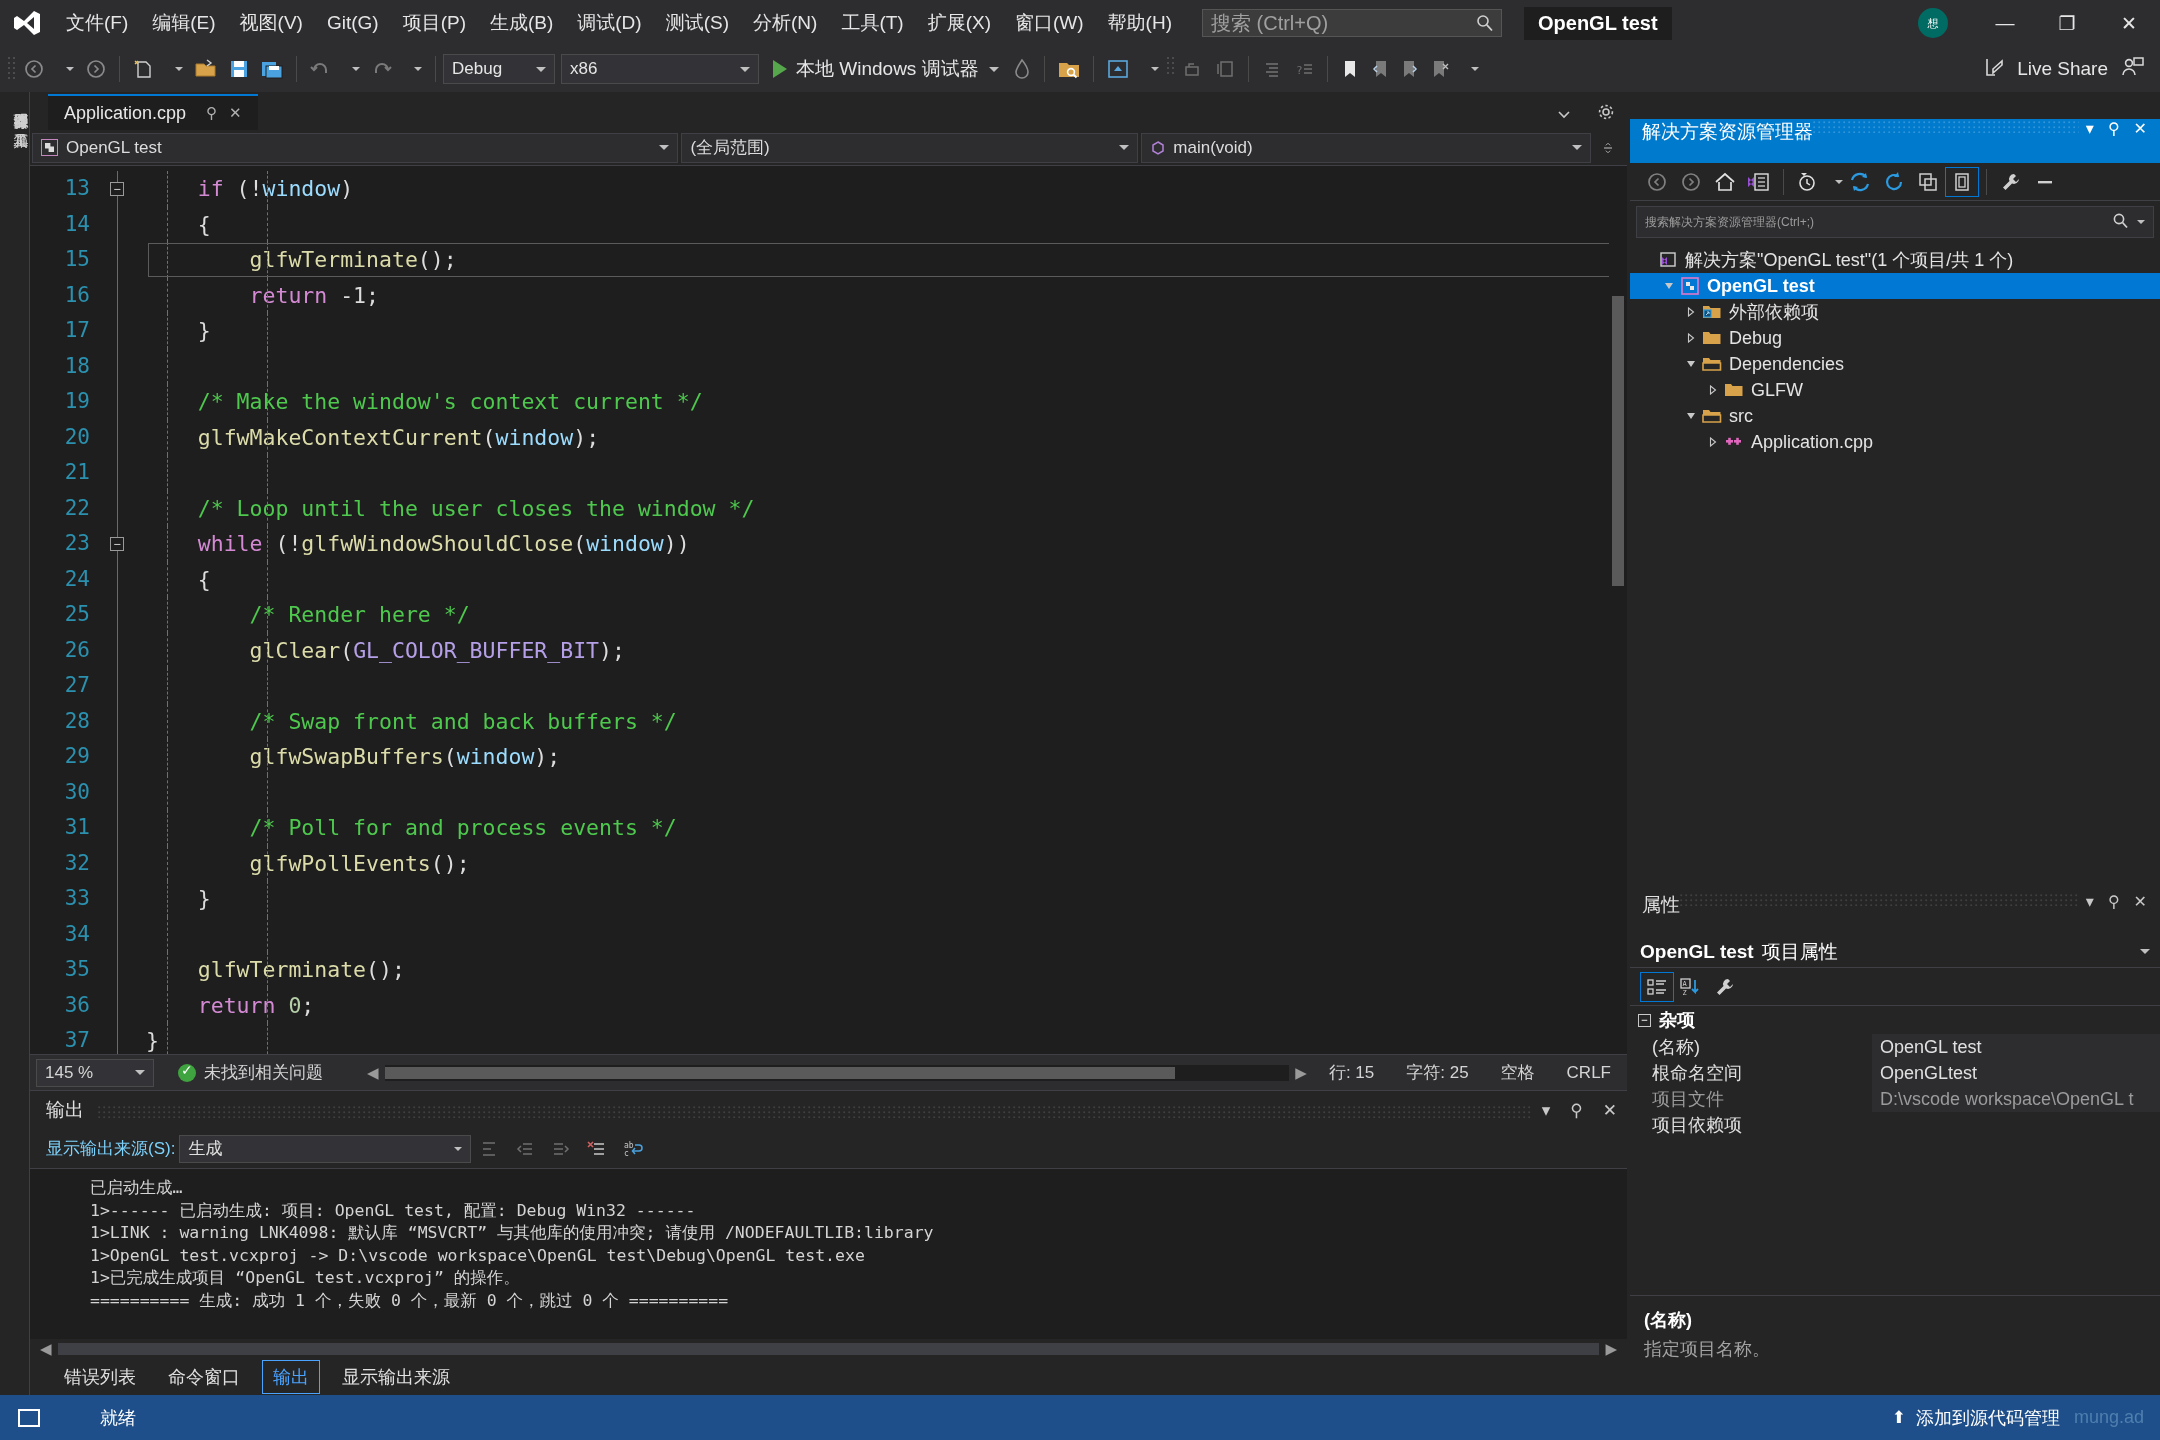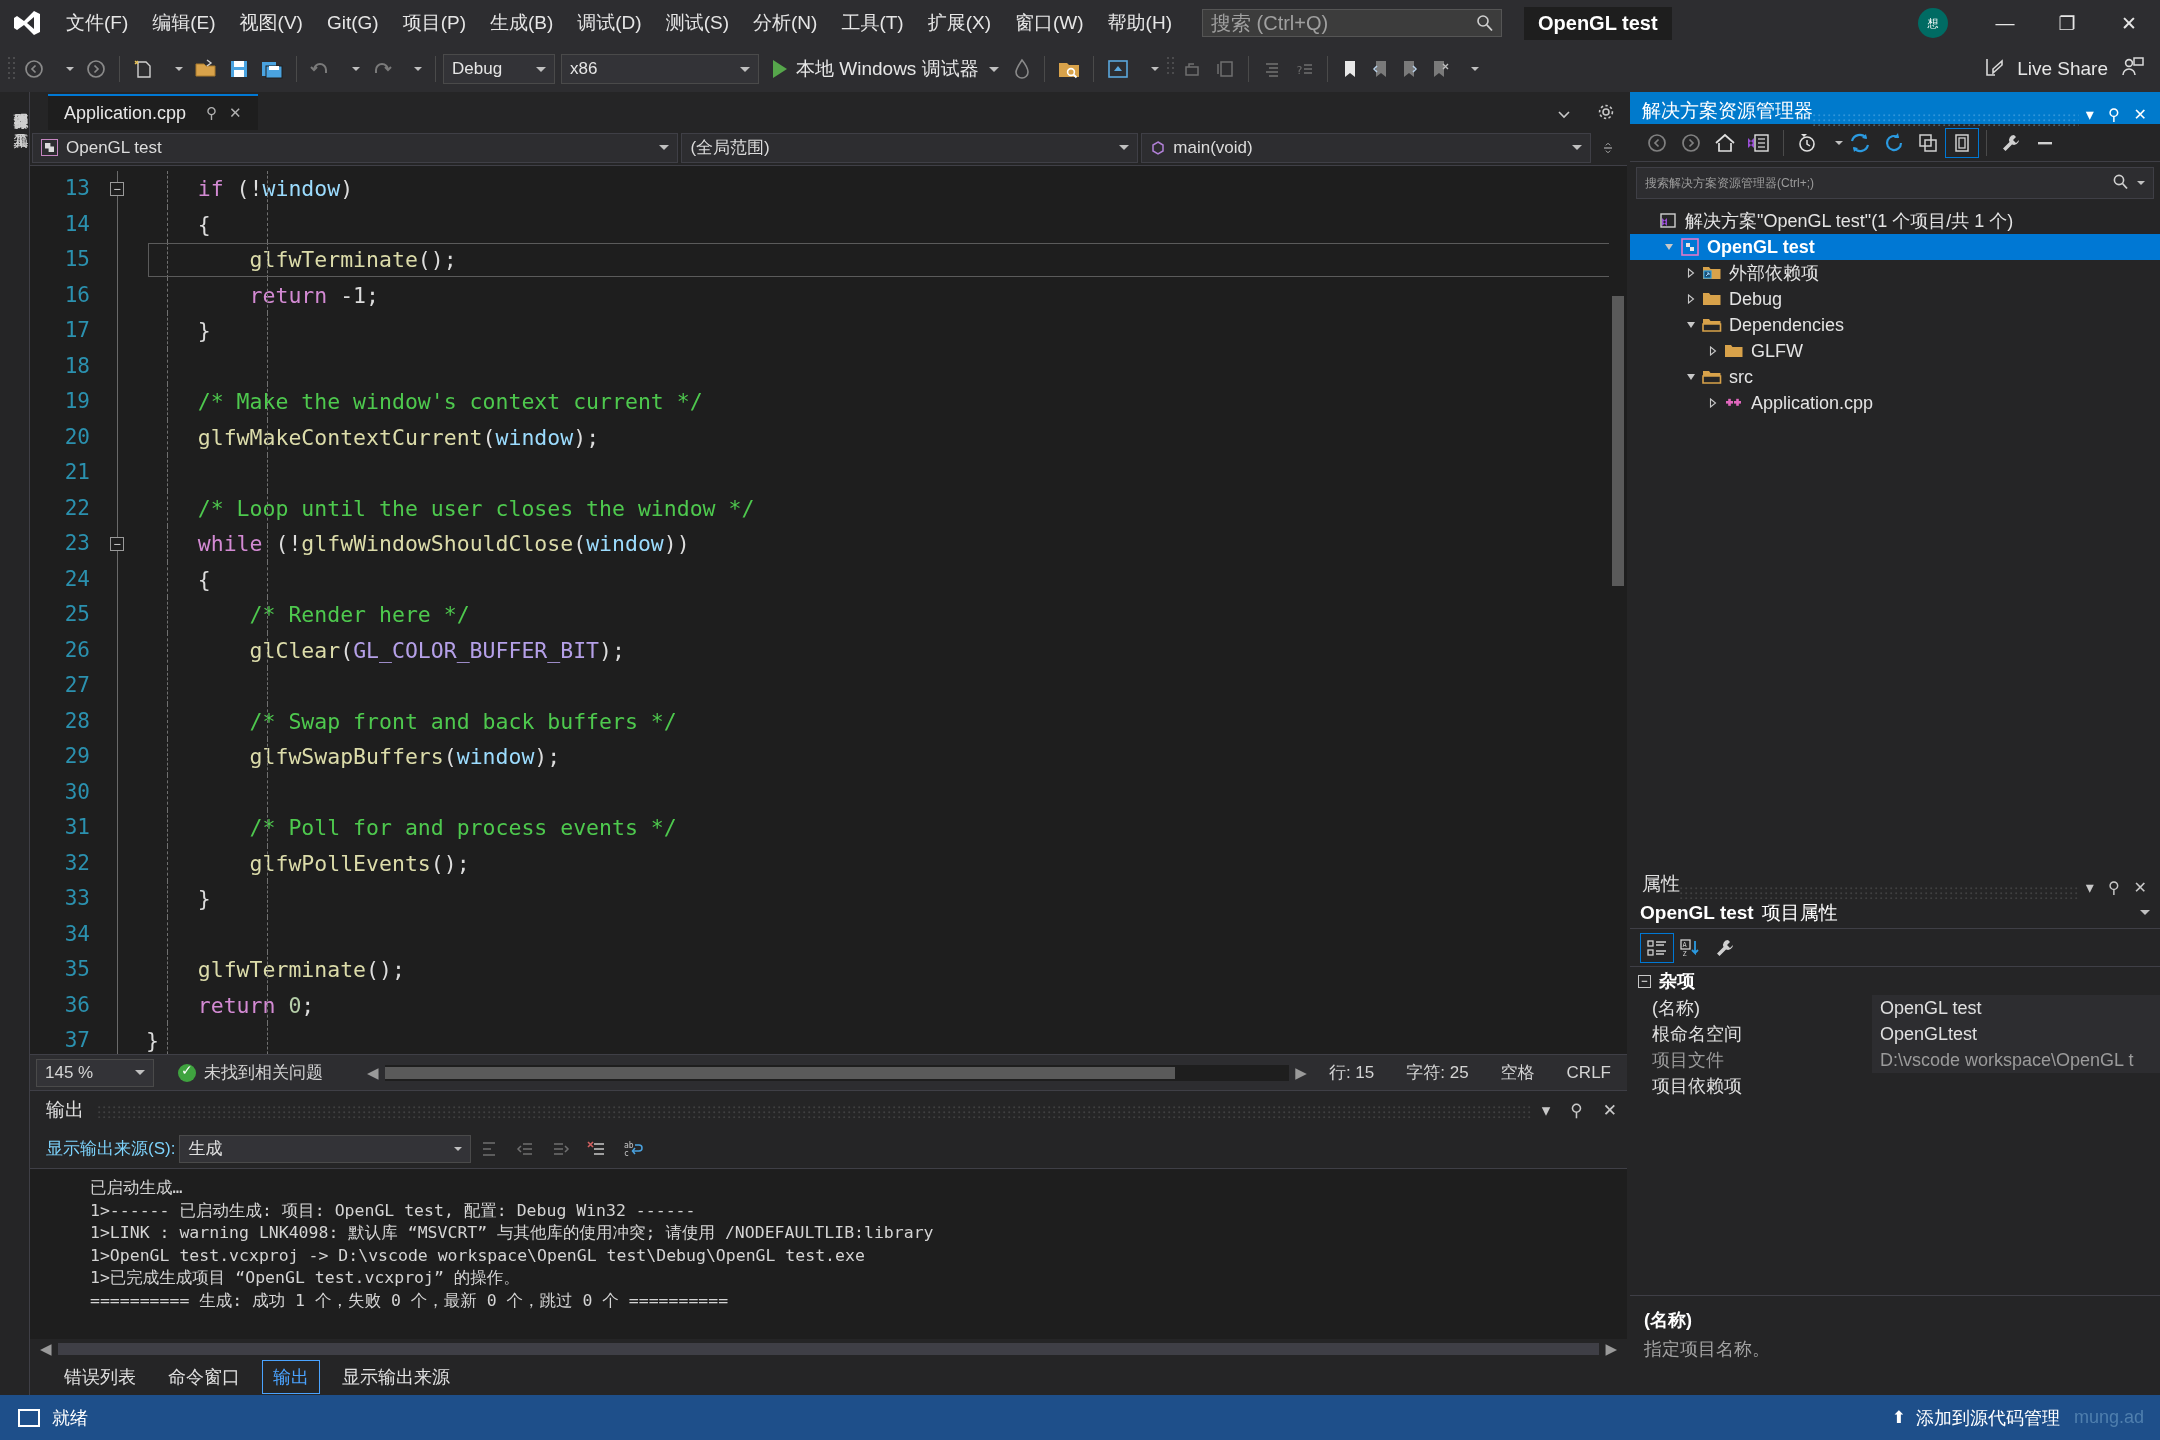--- a/index.html
+++ b/index.html
@@ -225,21 +225,21 @@
   .op-hthumb { height: 12px; background: #3f3f46; flex: 1; }
   .op-tabs {
     height: 36px; background: #252526; display: flex; align-items: center; padding-left: 24px;
   }
   .op-tab { color: #e0e0e0; font-size: 18px; padding: 4px 10px; margin-right: 12px; }
   .op-tab.active { color: #4aa3ff; border: 1px solid #4aa3ff; }
 
   
   .right-col { position: absolute; left: 1630px; top: 92px; width: 530px; height: 1303px; background: #252526; }
   .panel-head {
-    height: 32px; display: flex; align-items: flex-end; padding: 0 6px 0 12px;
+    height: 44px; display: flex; align-items: flex-start; padding: 0 6px 0 12px; margin-top: 27px;
   }
   .panel-head.active { background: #007acc; }
   .ph-title { color: #ffffff; font-size: 19px; white-space: nowrap; }
   .ph-title.dim { color: #e0e0e0; }
   .ph-btn { color: #ffffff; font-size: 16px; padding: 0 7px; }
   .ph-btn.dim { color: #c8c8c8; }
   .se-toolbar {
     height: 38px; background: #252526; display: flex; align-items: center; padding-left: 10px;
     border-bottom: 1px solid #3f3f46;
   }
@@ -298,21 +298,21 @@
     border-top: 1px solid #3f3f46; padding: 12px 14px;
   }
   .pr-desc .dt { color: #ffffff; font-size: 18px; font-weight: bold; margin-bottom: 5px; }
   .pr-desc .dd { color: #a3a3a3; font-size: 18px; }
 
   
   .statusbar {
     position: absolute; left: 0; bottom: 0; width: 2160px; height: 45px;
     background: #1e4f8a; display: flex; align-items: center; color: #ffffff; font-size: 18px;
   }
-  .sb-left { display: flex; align-items: center; padding-left: 18px; }
+  .sb-left { display: flex; align-items: center; padding-left: 18px; gap: 48px; }
   .sb-icon { width: 22px; height: 18px; border: 2px solid #ffffff; margin-right: 12px; }
   .sb-right { margin-left: auto; display: flex; align-items: center; padding-right: 16px; }
   .sb-up { margin-right: 10px; font-size: 17px; }
   .sb-watermark { color: #4f7fae; font-size: 18px; margin-left: 14px; }
 </style>
 </head>
 <body>
 
 <div class="app">
 

